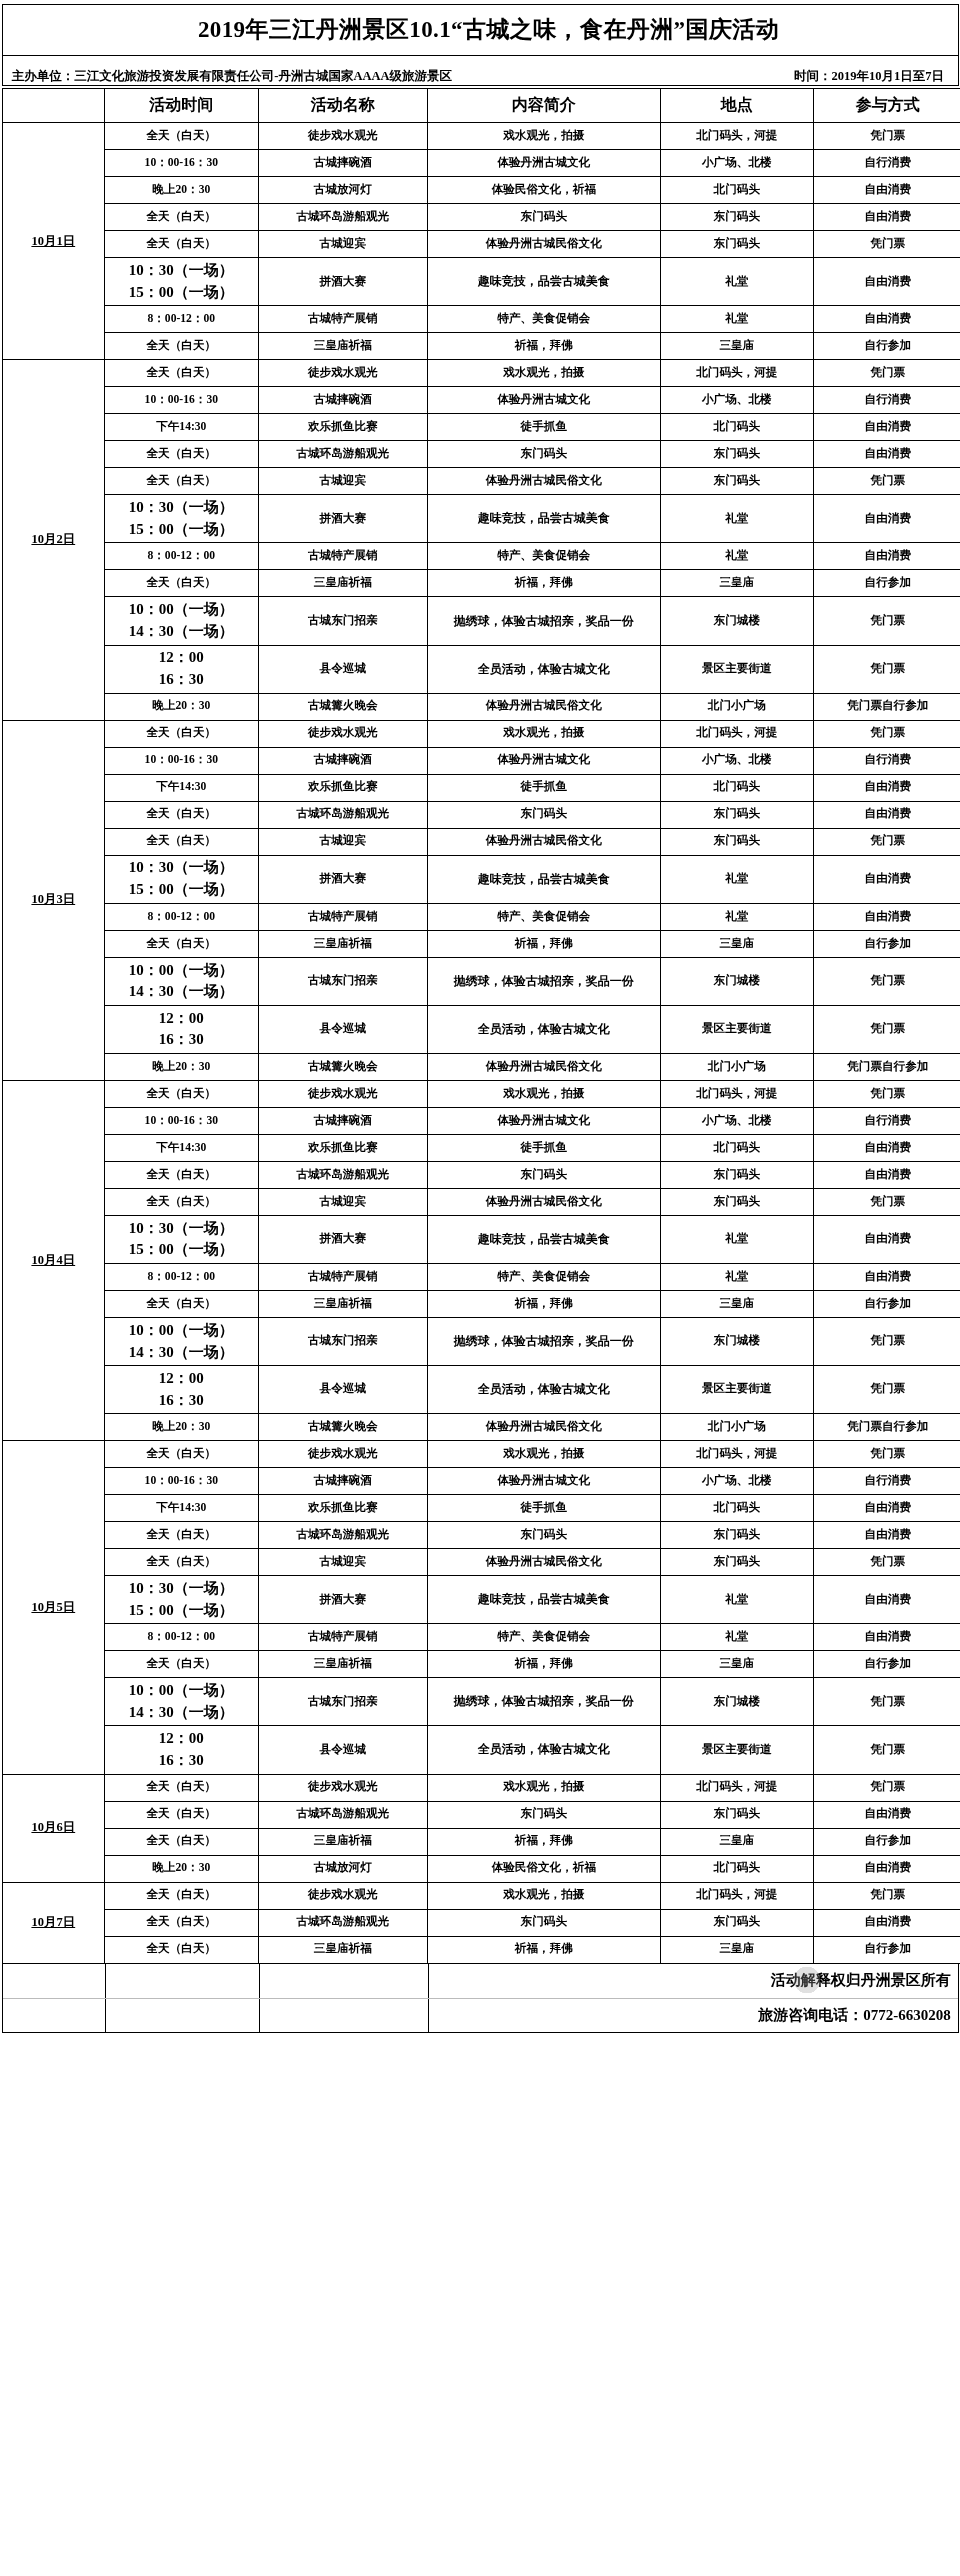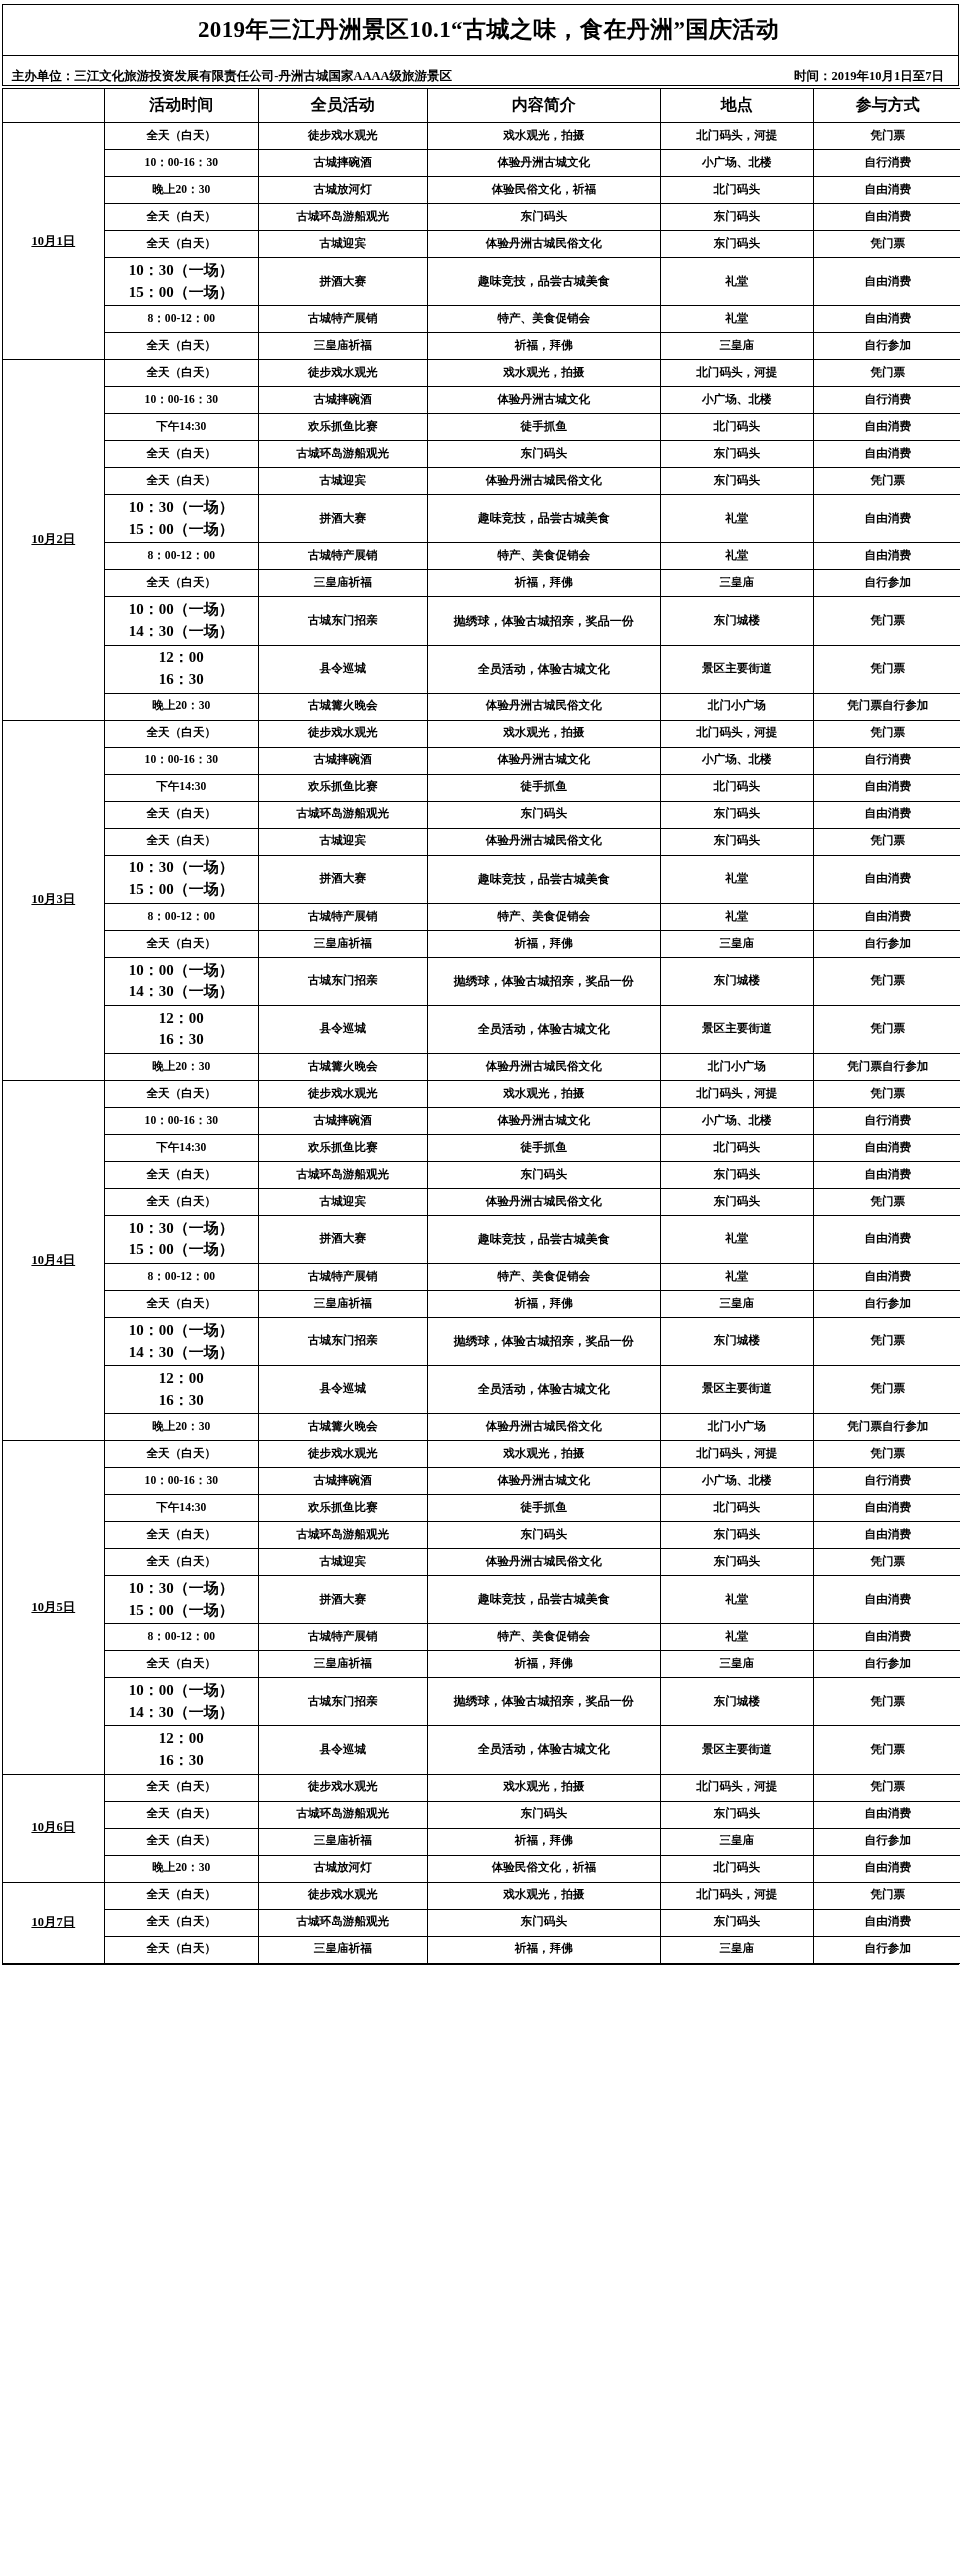--- a/index.html
+++ b/index.html
@@ -174,21 +174,21 @@
         <col class="c-time">
         <col class="c-name">
       <col class="c-intro">
         <col class="c-place">
         <col class="c-join">
     </colgroup>
     <thead>
       <tr>
         <th class="hd"></th>
         <th class="hd">活动时间</th>
-        <th class="hd">全员活动</th>
+        <th class="hd">活动名称</th>
         <th class="hd">内容简介</th>
         <th class="hd">地点</th>
         <th class="hd">参与方式</th>
       </tr>
     </thead>
     <tbody id="sched-body">
         <tr>
           <td class="cell datecell" rowspan="8">10月1日</td>
           <td class="cell timecell">全天（白天）</td>
           <td class="cell namecell">徒步戏水观光</td>
@@ -598,16 +598,33 @@
           <td class="cell timecell">全天（白天）</td>
           <td class="cell namecell">三皇庙祈福</td>
           <td class="cell introcell">祈福，拜佛</td>
           <td class="cell placecell">三皇庙</td>
           <td class="cell joincell">自行参加</td>
         </tr>
       </tbody>
   </table>
 
   <div class="footer-wrap">
+    <div class="footer-line">
+      <div class="footer-cols">
+        <div class="fc" style="left:102px"></div>
+        <div class="fc" style="left:256px"></div>
+        <div class="fc" style="left:425px"></div>
+      </div>
+      <span class="watermark"></span>
+      <div class="footer-text">活动解释权归丹洲景区所有</div>
+    </div>
+    <div class="footer-line">
+      <div class="footer-cols">
+        <div class="fc" style="left:102px"></div>
+        <div class="fc" style="left:256px"></div>
+        <div class="fc" style="left:425px"></div>
+      </div>
+      <div class="footer-text">旅游咨询电话：0772-6630208</div>
+    </div>
   </div>
 
 </div>
 
 
 </body></html>

